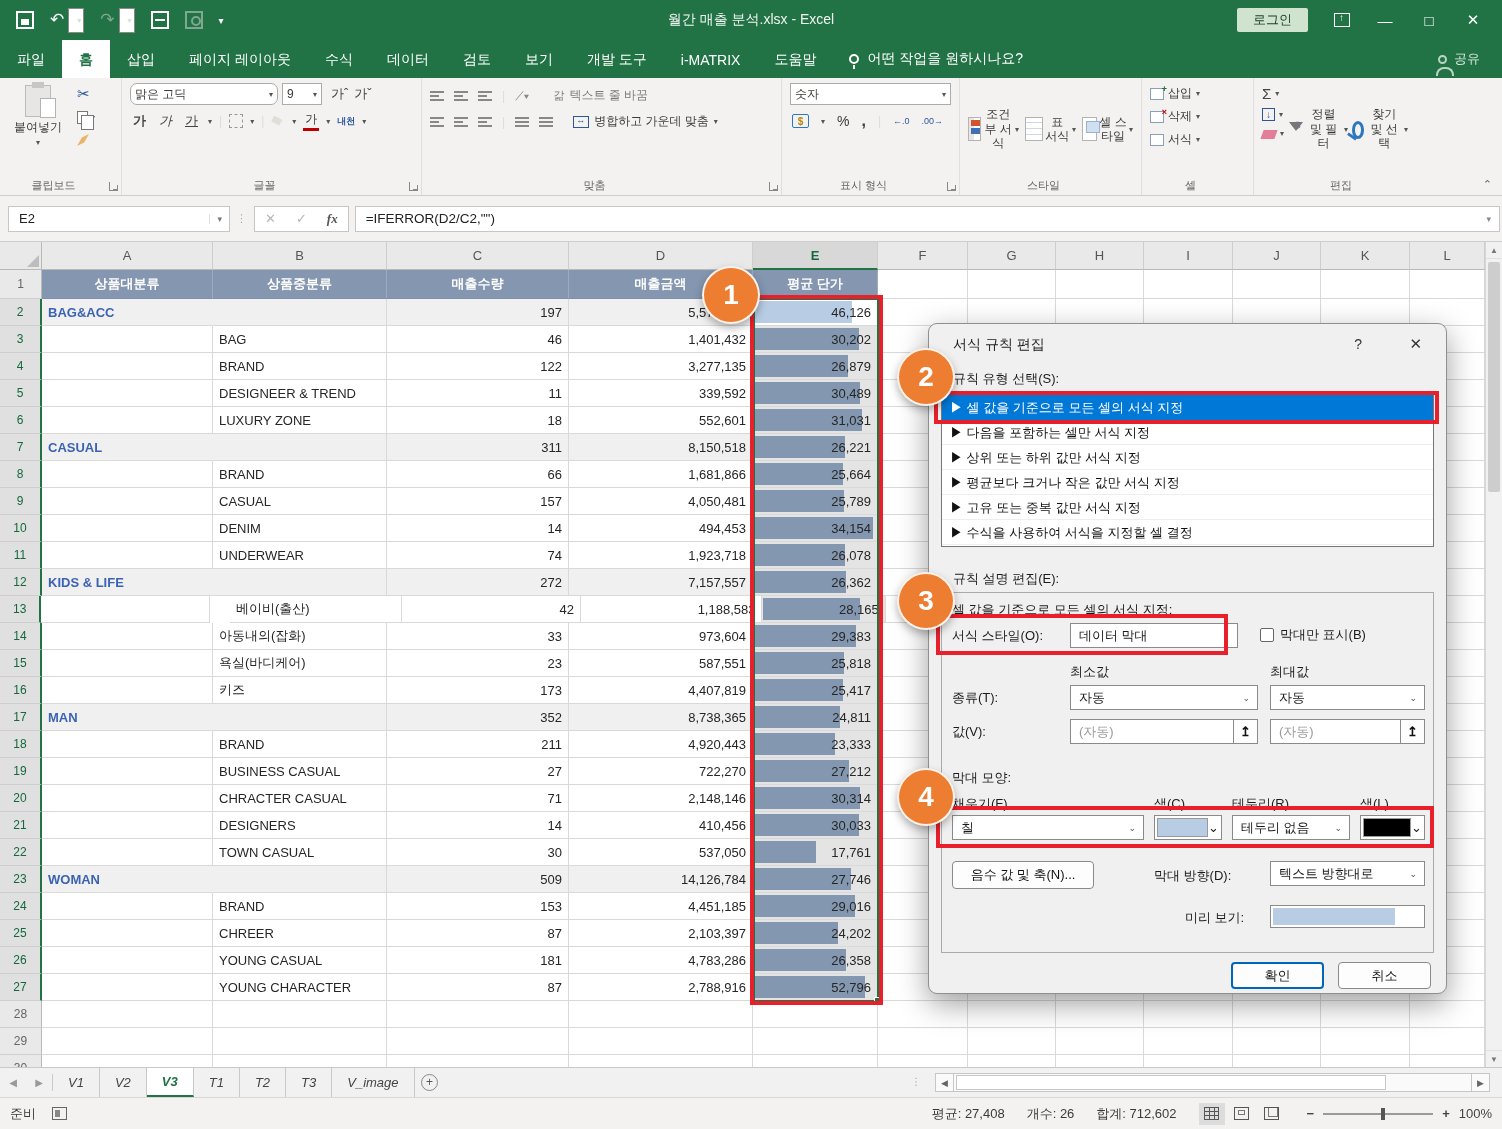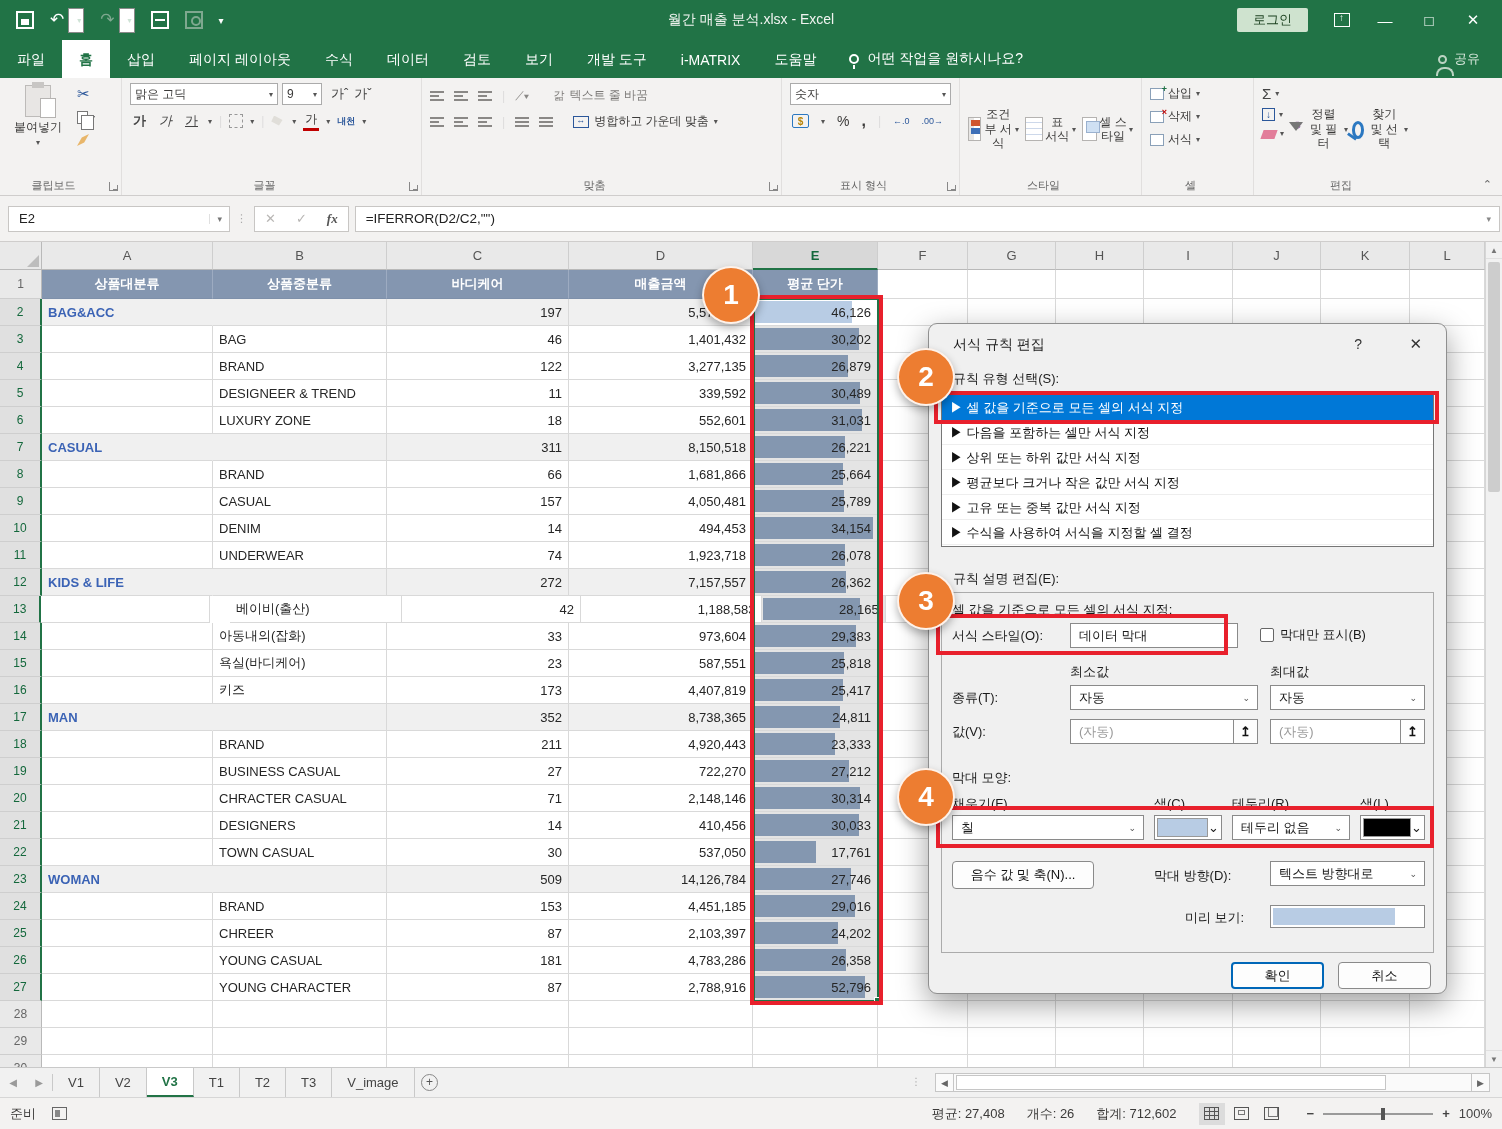--- a/index.html
+++ b/index.html
@@ -52,21 +52,21 @@
   .ic-paste::before { content:""; position:absolute; left:6px; top:-4px; width:12px; height:6px; background:#c8c6c4; }
   .ic-paste::after { content:""; position:absolute; right:-6px; bottom:-2px; width:14px; height:18px; background:#fff; border:1px solid #b5b3b1; }
   .minicol { display:flex; flex-direction:column; gap:5px; padding-top:2px; }
   .sbtn { display:flex; align-items:center; gap:3px; height:18px; padding:0 3px; }
   .ic-cut { font-size:15px; color:#2b579a; }
   .ic-copy { width:11px; height:13px; border:1px solid #777; background:#fff; position:relative; }
   .ic-copy::after { content:""; position:absolute; left:3px; top:3px; width:11px; height:13px; border:1px solid #777; background:#fff; }
   .ic-brush { width:12px; height:12px; background:#e8b66a; clip-path:polygon(0 100%, 40% 30%, 100% 0, 60% 70%); }
   .fontrow { display:flex; flex-direction:column; gap:6px; }
   .combo { background:#fff; border:1px solid #ababab; height:22px; display:flex; align-items:center; padding:0 4px; justify-content:space-between; font-size:12px; }
-  .fname { width:148px; }
+  .fname { width:148px;border-radius:7px; }
   .fsize { width:40px; margin-left:4px; }
   .ga { font-size:13px; color:#444; padding:0 3px; }
   .ga.b { font-weight:bold; } .ga.i { font-style:italic; } .ga.u { text-decoration:underline; }
   .ic-border { width:14px; height:14px; border:1px dashed #999; position:relative; }
   .ic-fill { width:14px; height:11px; background:#e0ded9; clip-path:polygon(20% 0,80% 40%,55% 90%,0 55%); }
   .ic-fontcolor { font-size:12px; border-bottom:3px solid #c00000; padding:0 2px; }
   .ic-phon { font-size:9px; color:#2b579a; font-weight:bold; }
   .alignrow { display:flex; flex-direction:column; gap:9px; padding-top:4px; }
   .alset { display:flex; gap:10px; align-items:center; }
   .lns { display:inline-block; width:14px; }
@@ -512,21 +512,21 @@
           <div class="colhd" style="width: 88px;">H</div>
           <div class="colhd" style="width: 89px;">I</div>
           <div class="colhd" style="width: 88px;">J</div>
           <div class="colhd" style="width: 89px;">K</div>
           <div class="colhd" style="width: 75px;">L</div>
         </div>
         <div class="grow hrow">
           <div class="gutter">1</div>
           <div class="cell h" style="width: 171px;">상품대분류</div>
           <div class="cell h" style="width: 174px;">상품중분류</div>
-          <div class="cell h" style="width: 182px;">바디케어</div>
+          <div class="cell h" style="width: 182px;">매출수량</div>
           <div class="cell h" style="width: 184px;">매출금액</div>
           <div class="cell h" style="width: 125px;">평균 단가</div>
           <div class="cell" style="width: 90px;"></div>
           <div class="cell" style="width: 88px;"></div>
           <div class="cell" style="width: 88px;"></div>
           <div class="cell" style="width: 89px;"></div>
           <div class="cell" style="width: 88px;"></div>
           <div class="cell" style="width: 89px;"></div>
           <div class="cell" style="width: 75px;"></div>
         </div>
@@ -1155,21 +1155,21 @@
       <div class="badge" style="left: 702px; top: 266px; background: rgb(237, 125, 49);">1</div>
       <div class="badge" style="left: 897px; top: 348px; background: rgb(237, 125, 49);">2</div>
       <div class="badge" style="left: 897px; top: 572px; background: rgb(237, 125, 49);">3</div>
       <div class="badge" style="left: 897px; top: 768px; background: rgb(237, 125, 49);">4</div>
     </div>
 
   <div class="tabsbar">
     <span class="tnav">◀</span>
     <span class="tnav">▶</span>
     <span class="tsep"></span>
-    <div id="sheet-tabs" style="display:flex;">
+    <div id="sheet-tabs" style="display:flex;font-style:italic;">
         <div class="stab">V1</div>
         <div class="stab">V2</div>
         <div class="stab active">V3</div>
         <div class="stab">T1</div>
         <div class="stab">T2</div>
         <div class="stab">T3</div>
         <div class="stab">V_image</div>
       </div>
     <div class="addtab">
       <span class="plus">+</span>

